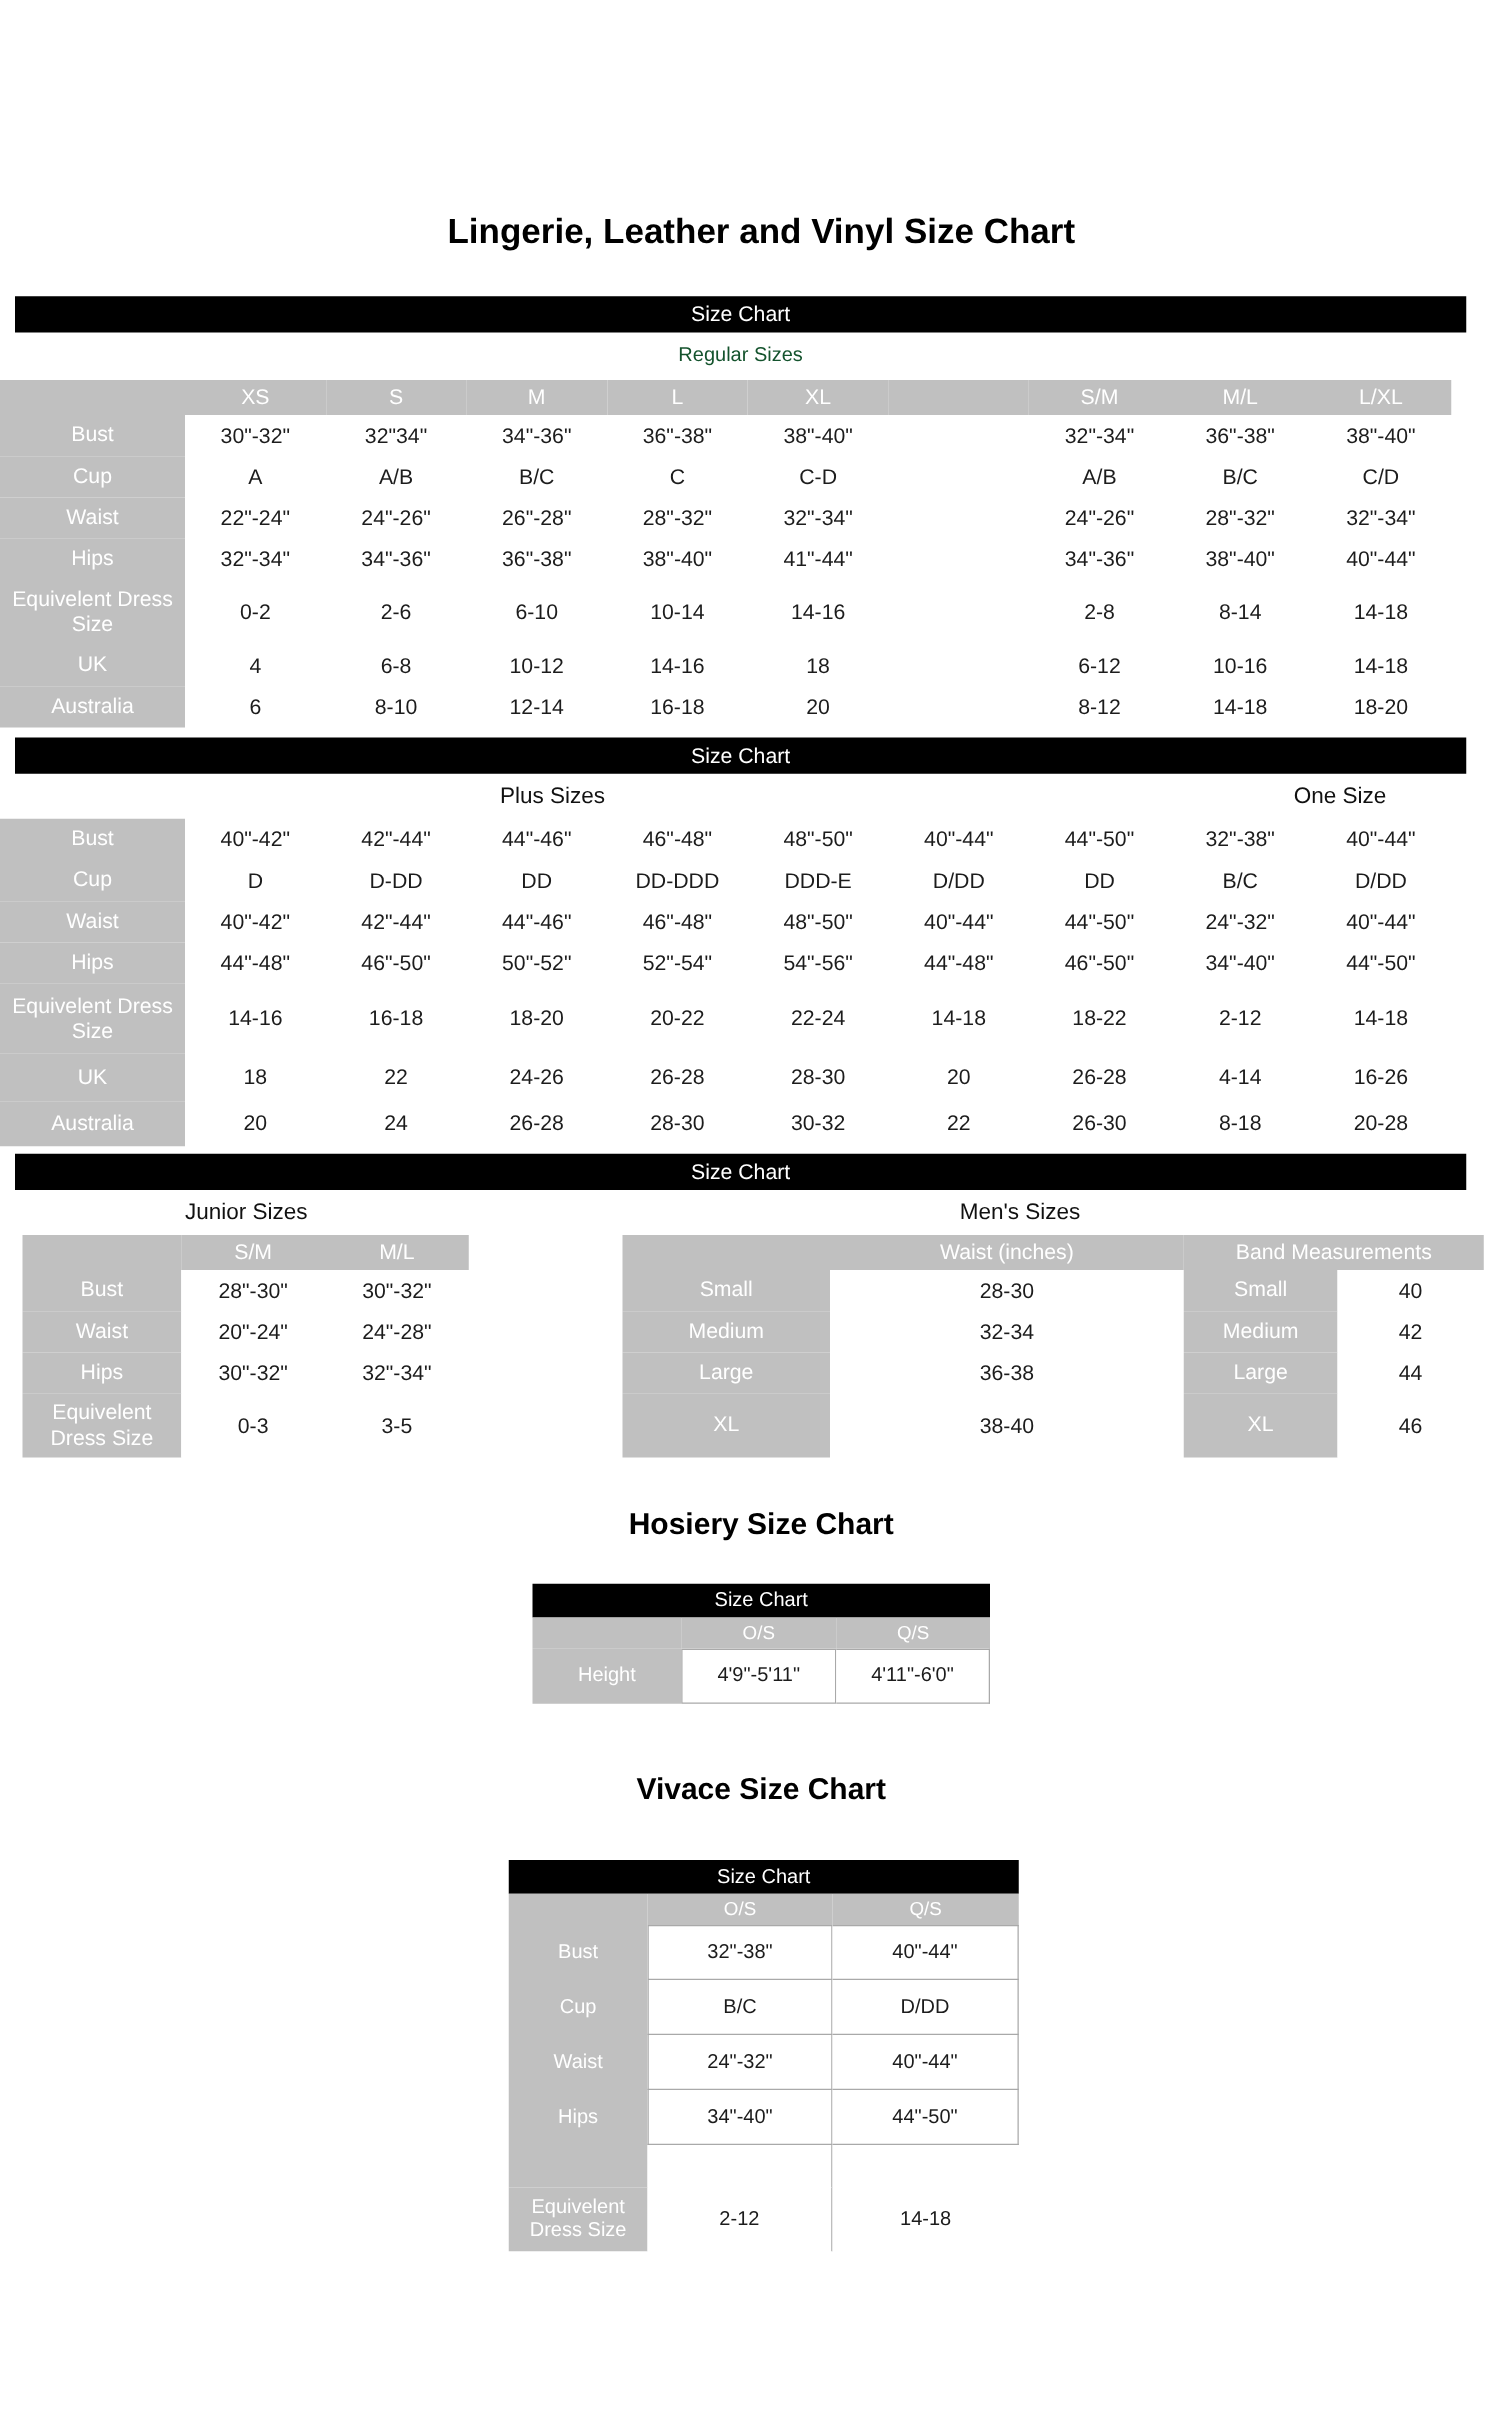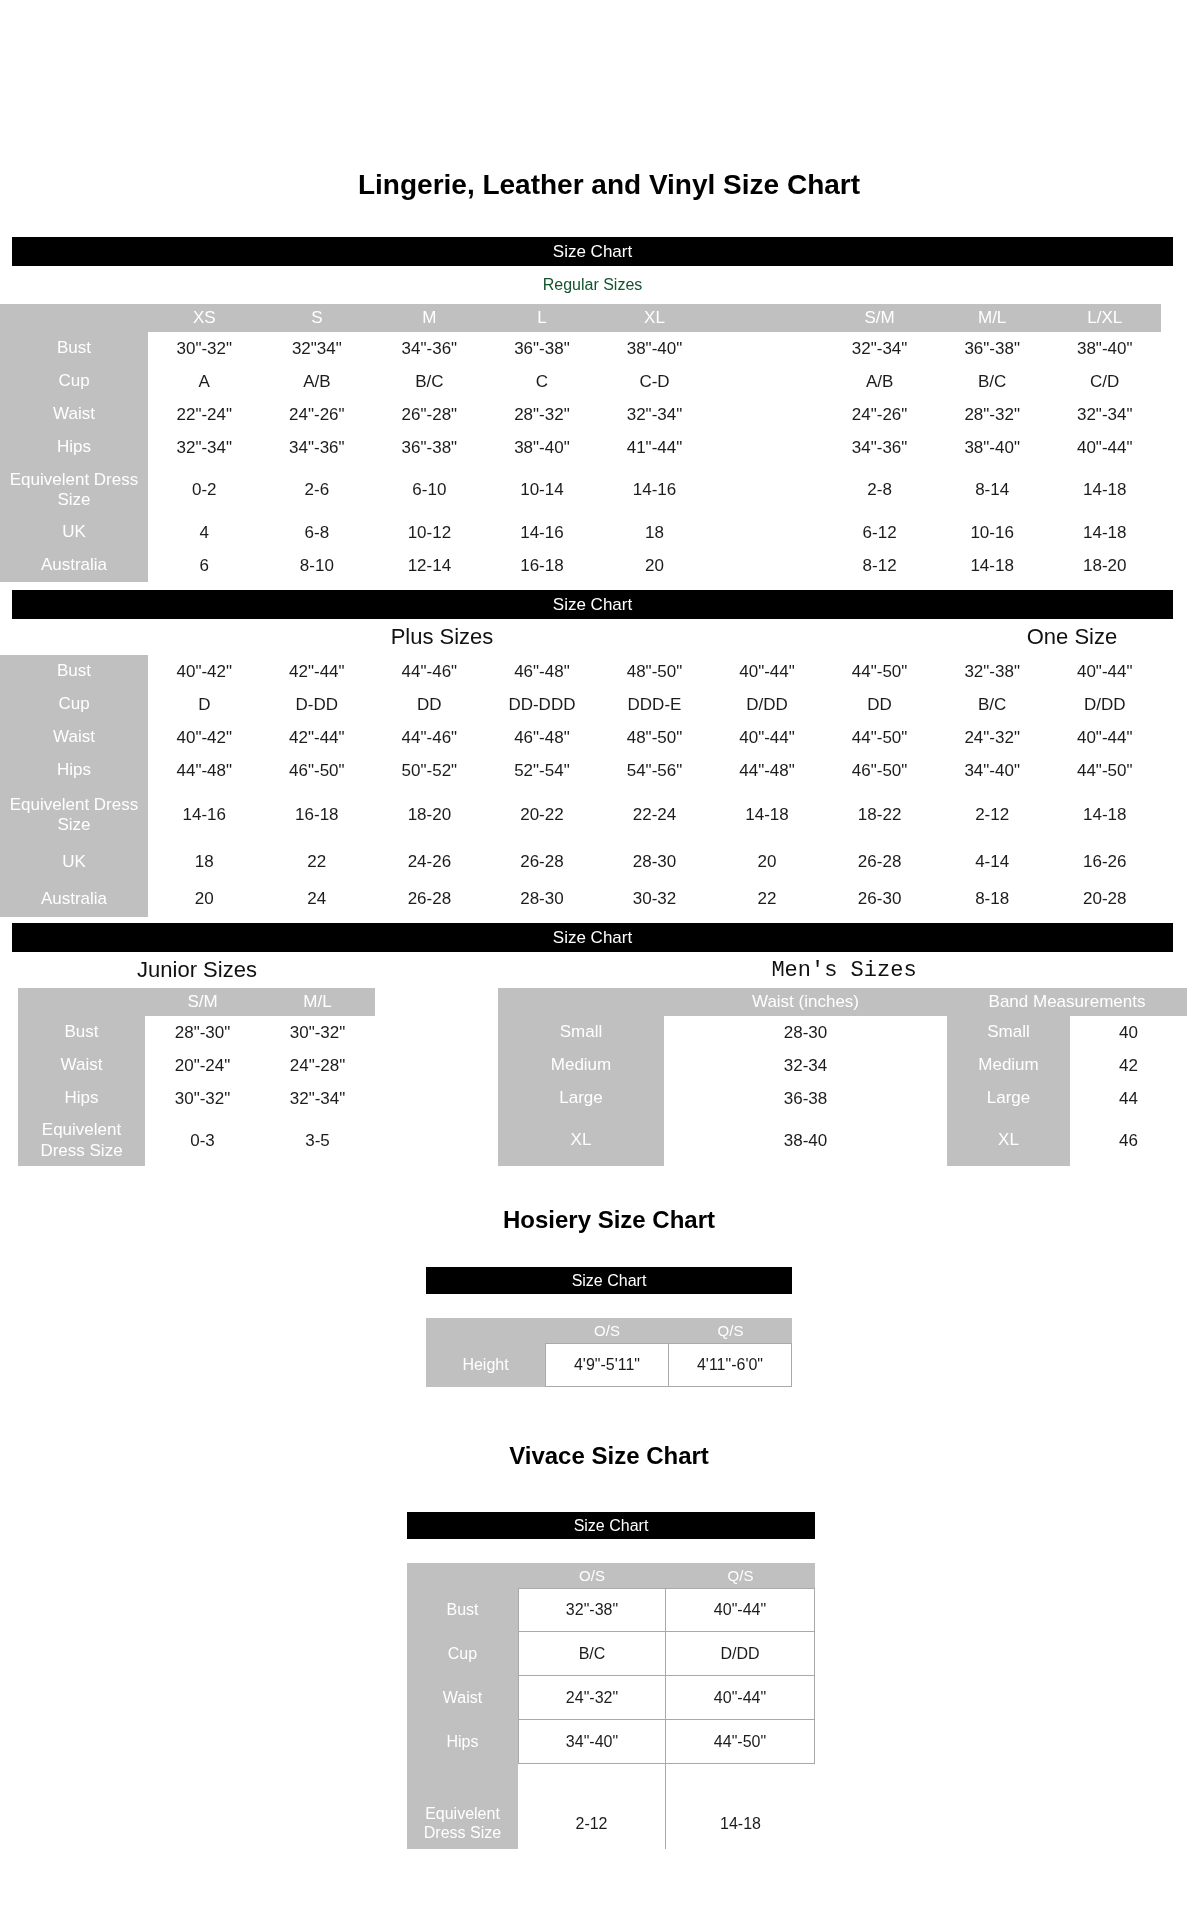--- a/index.html
+++ b/index.html
@@ -9,28 +9,28 @@
     overflow: hidden; position: relative;
   }
   .center-wrap { margin-left: 12px; width: 1194px; text-align: center; }
   .main-title { margin-top: 168px; height: 34px; line-height: 34px; font-size: 28px; font-weight: bold; color: #000; }
   .bar {
     margin-left: 12px; width: 1161px; height: 29px; background: #000; color: #fff;
     font-size: 17px; display: flex; align-items: center; justify-content: center;
   }
   .bar.mt35 { margin-top: 35px; } .bar.mt8 { margin-top: 8px; } .bar.mt6 { margin-top: 6px; }
   .section-row { margin-left: 12px; width: 1161px; height: 38px; display: flex; align-items: center; justify-content: center; font-size: 16px; color: #14532d; }
-  .dual-row { position: relative; margin-left: 12px; width: 1161px; height: 36px; font-size: 22px; color: #111; }
+  .dual-row { position: relative; margin-left: 12px; width: 1161px; height: 36px; font-size: 18px; color: #111; }
   .dual-row .pos-a { position: absolute; left: 430px; top: 50%; transform: translate(-50%,-50%); }
   .dual-row .pos-b { position: absolute; left: 1060px; top: 50%; transform: translate(-50%,-50%); }
   .dual-row .pos-c { position: absolute; left: 185px; top: 50%; transform: translate(-50%,-50%); }
-  .dual-row .pos-d { position: absolute; left: 832px; top: 50%; transform: translate(-50%,-50%); font-family: Liberation Mono, monospace; }
+  .dual-row .pos-d { position: absolute; left: 804px; top: 50%; transform: translate(-50%,-50%); }
   .grid10 { width: 1161px; }
   .grid10 .row { display: grid; grid-template-columns: 148px repeat(9, 1fr); }
-  .h25 { height: 25px; margin-top: 24px; } .h28 { height: 28px; } .h33 { height: 33px; } .h36 { height: 36px; } .h38 { height: 38px; }
+  .h25 { height: 25px; } .h28 { height: 28px; } .h33 { height: 33px; } .h36 { height: 36px; } .h38 { height: 38px; }
   .h51 { height: 51px; } .h52 { height: 52px; } .h56 { height: 56px; }
   .gh, .lbl { background: #c0c0c0; color: #fff; font-size: 17px; display: flex; align-items: center; justify-content: center; text-align: center; line-height: 1.2; }
   .val { background: #fff; color: #1c1c1c; font-size: 17px; display: flex; align-items: center; justify-content: center; }
   .jm-wrap { position: relative; margin-left: 12px; width: 1161px; height: 180px; }
   .junior { position: absolute; left: 6px; top: 0; width: 357px; }
   .junior .row { display: grid; grid-template-columns: 127px 115px 115px; }
   .mens { position: absolute; left: 486px; top: 0; width: 689px; }
   .mens .row { display: grid; grid-template-columns: 166px 283px 123px 117px; }
   .mens .span2 { grid-column: 3 / 5; }
   .small-title { font-size: 24px; font-weight: bold; color: #000; height: 32px; line-height: 32px; }

